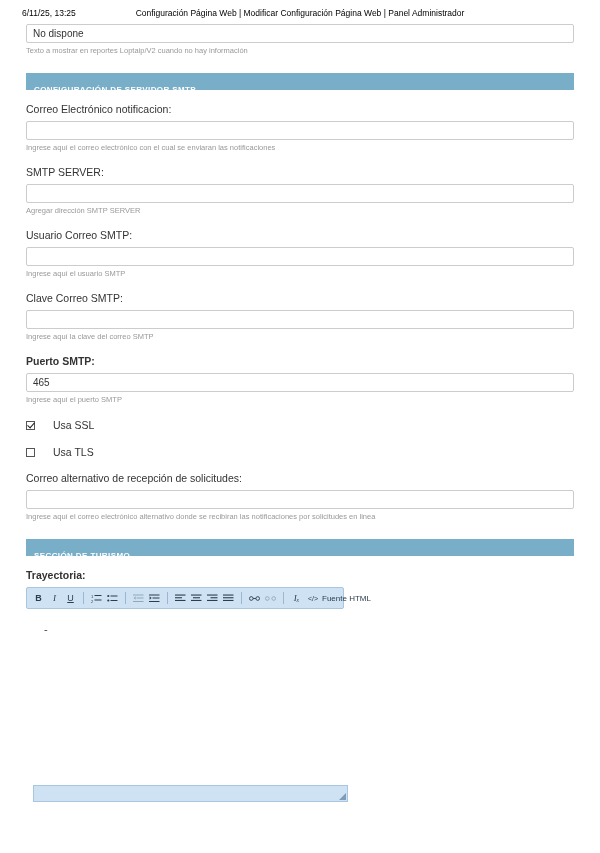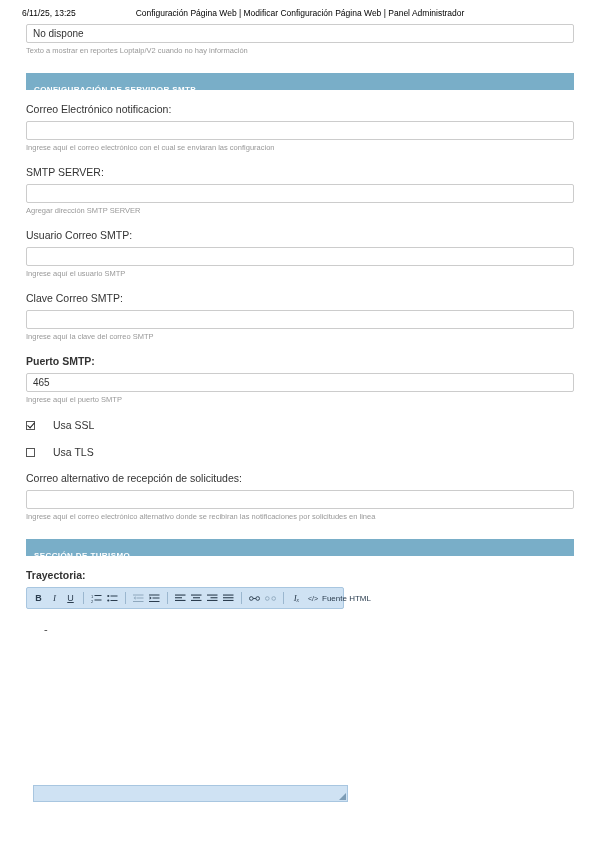--- a/index.html
+++ b/index.html
@@ -264,21 +264,21 @@
 
     <div class="spacer-lg"></div>
 
     <div class="section-bar">Configuración de Servidor SMTP</div>
 
     <div class="spacer-md"></div>
 
     <div class="field-row">
       <div class="field-label">Correo Electrónico notificacion:</div>
       <input class="txt-input" type="text" value="" style="">
-      <p class="help-text">Ingrese aquí el correo electrónico con el cual se enviaran las configuracion</p>
+      <p class="help-text">Ingrese aquí el correo electrónico con el cual se enviaran las notificaciones</p>
     </div>
 
     <div class="spacer-md"></div>
 
     <div class="field-row">
       <div class="field-label">SMTP SERVER:</div>
       <input class="txt-input" type="text" value="" style="">
       <p class="help-text">Agregar dirección SMTP SERVER</p>
     </div>
 

